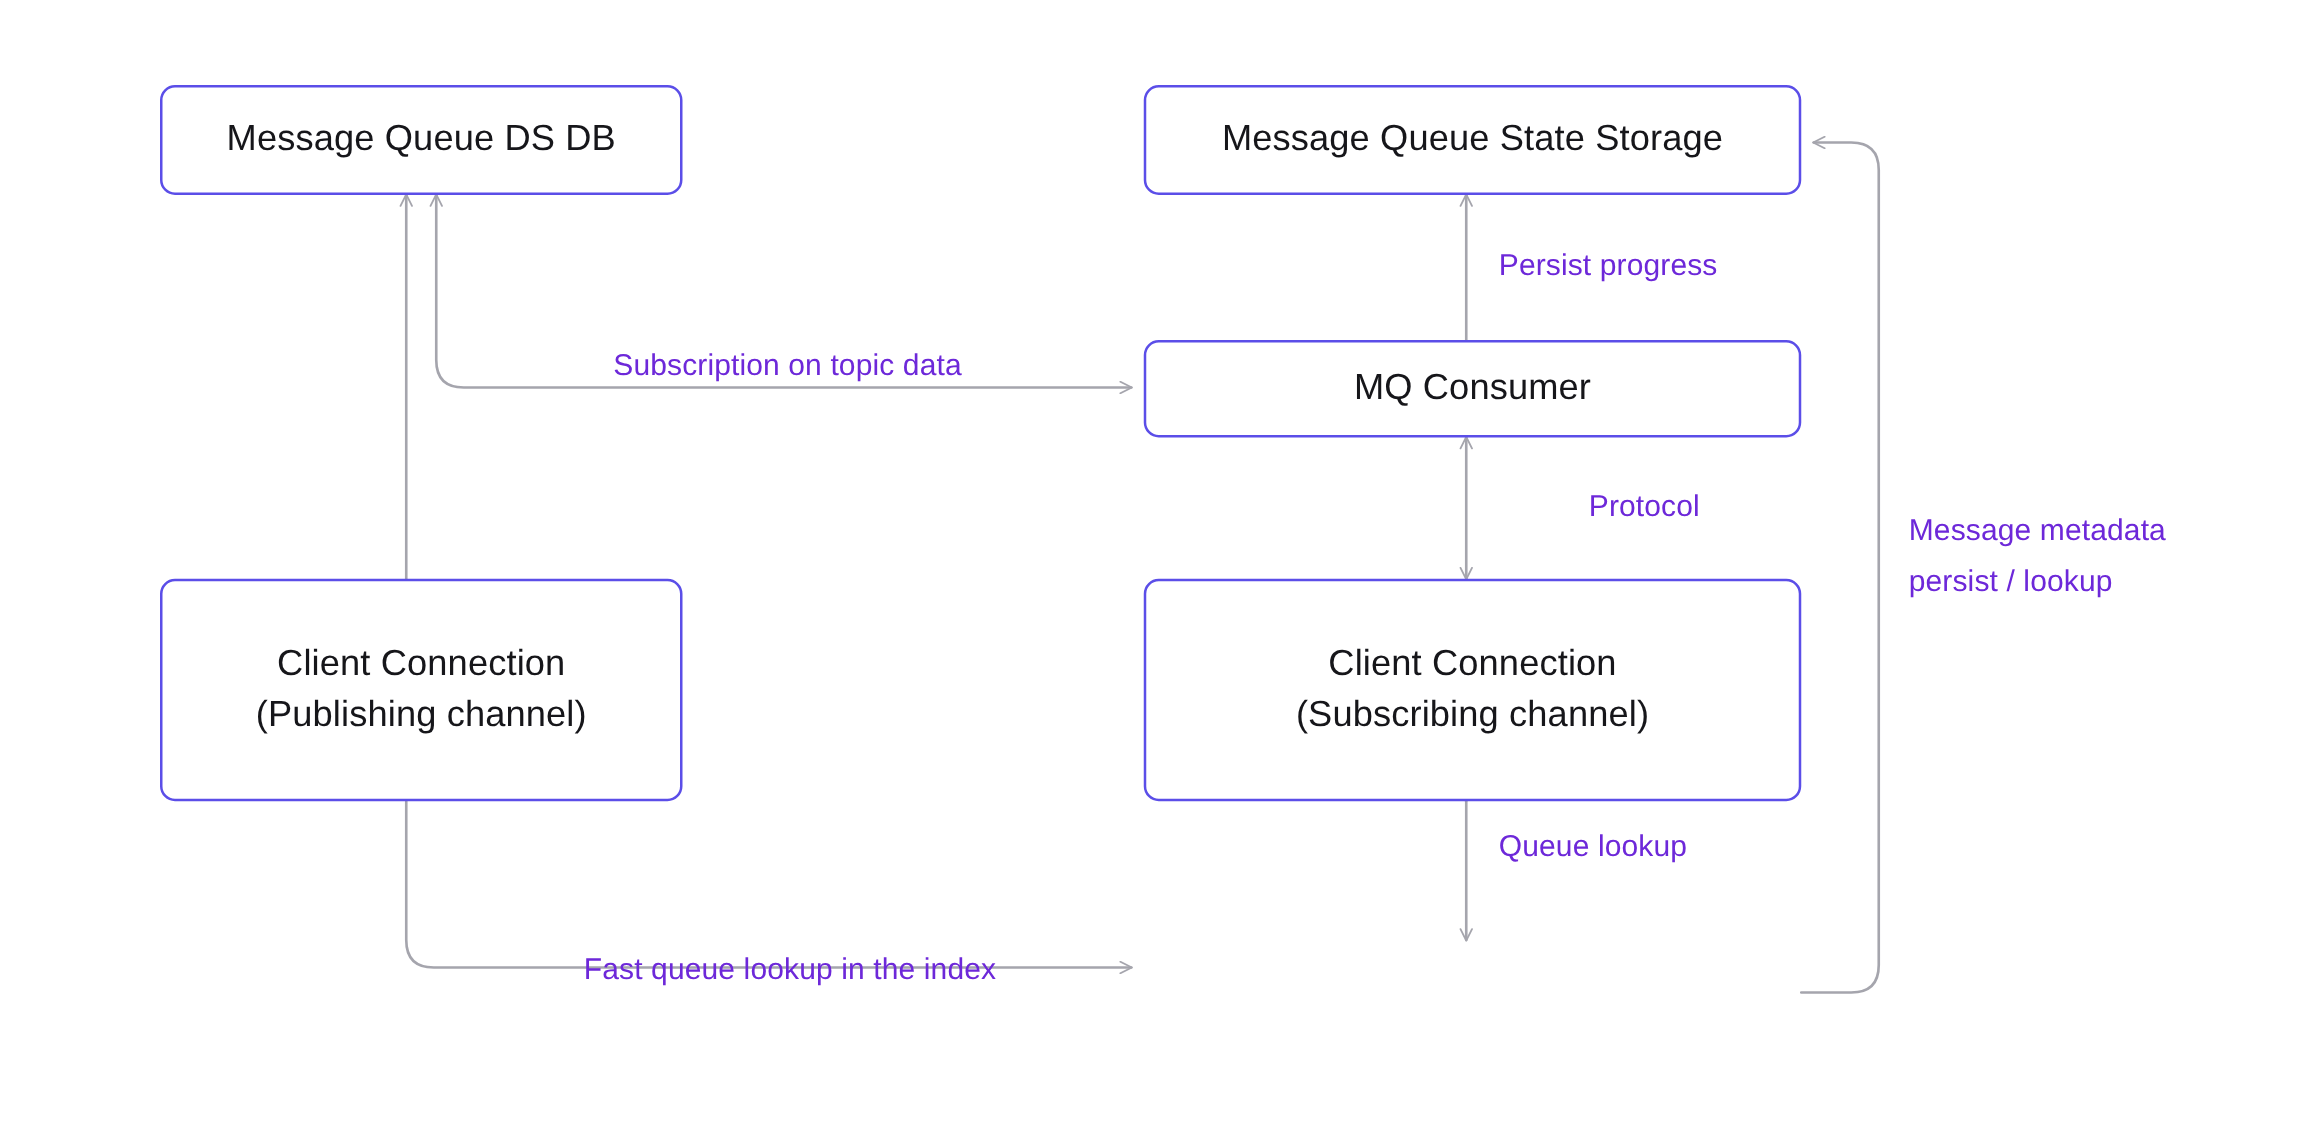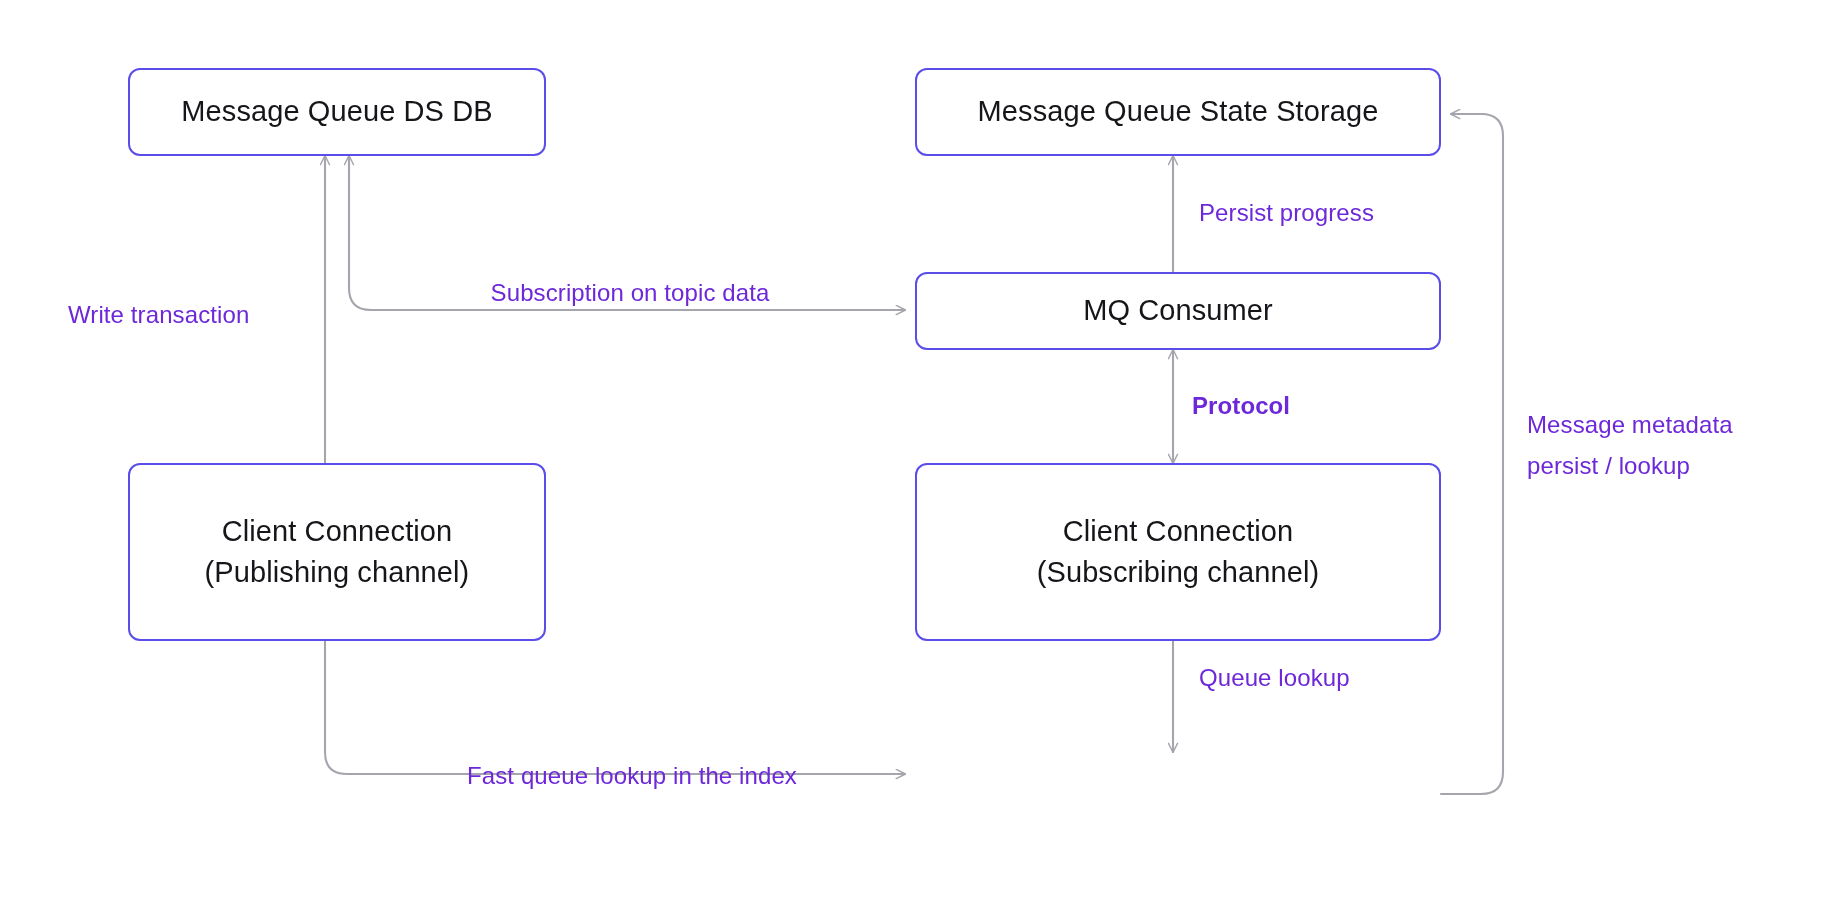--- a/index.html
+++ b/index.html
@@ -107,27 +107,26 @@
     <span>Client Connection
 (Publishing channel)</span>
   </div>
 
   <div class="node" style="left:915px; top:463px; width:526px; height:178px;">
     <span>Client Connection
 (Subscribing channel)</span>
   </div>
 
 
-  <div class="edge-label left" style="left:68px; top:294px; width:250px;">Write transaction</div>
 
   <div class="edge-label center" style="left:440px; top:272px; width:380px;">Subscription on topic data</div>
 
   <div class="edge-label left" style="left:1199px; top:192px; width:260px;">Persist progress</div>
 
-  <div class="edge-label left" style="left:1192px; top:385px; width:200px;font-weight:bold;">Protocol</div>
+  <div class="edge-label left" style="left:1271px; top:385px; width:200px;">Protocol</div>
 
   <div class="edge-label left" style="left:1199px; top:657px; width:240px;">Queue lookup</div>
 
   <div class="edge-label center" style="left:412px; top:736px; width:440px;margin-top:19px;">Fast queue lookup in the index</div>
 
   <div class="edge-label left" style="left:1527px; top:404px; width:300px;">Message metadata
 persist / lookup</div>
 
 </div>
 

